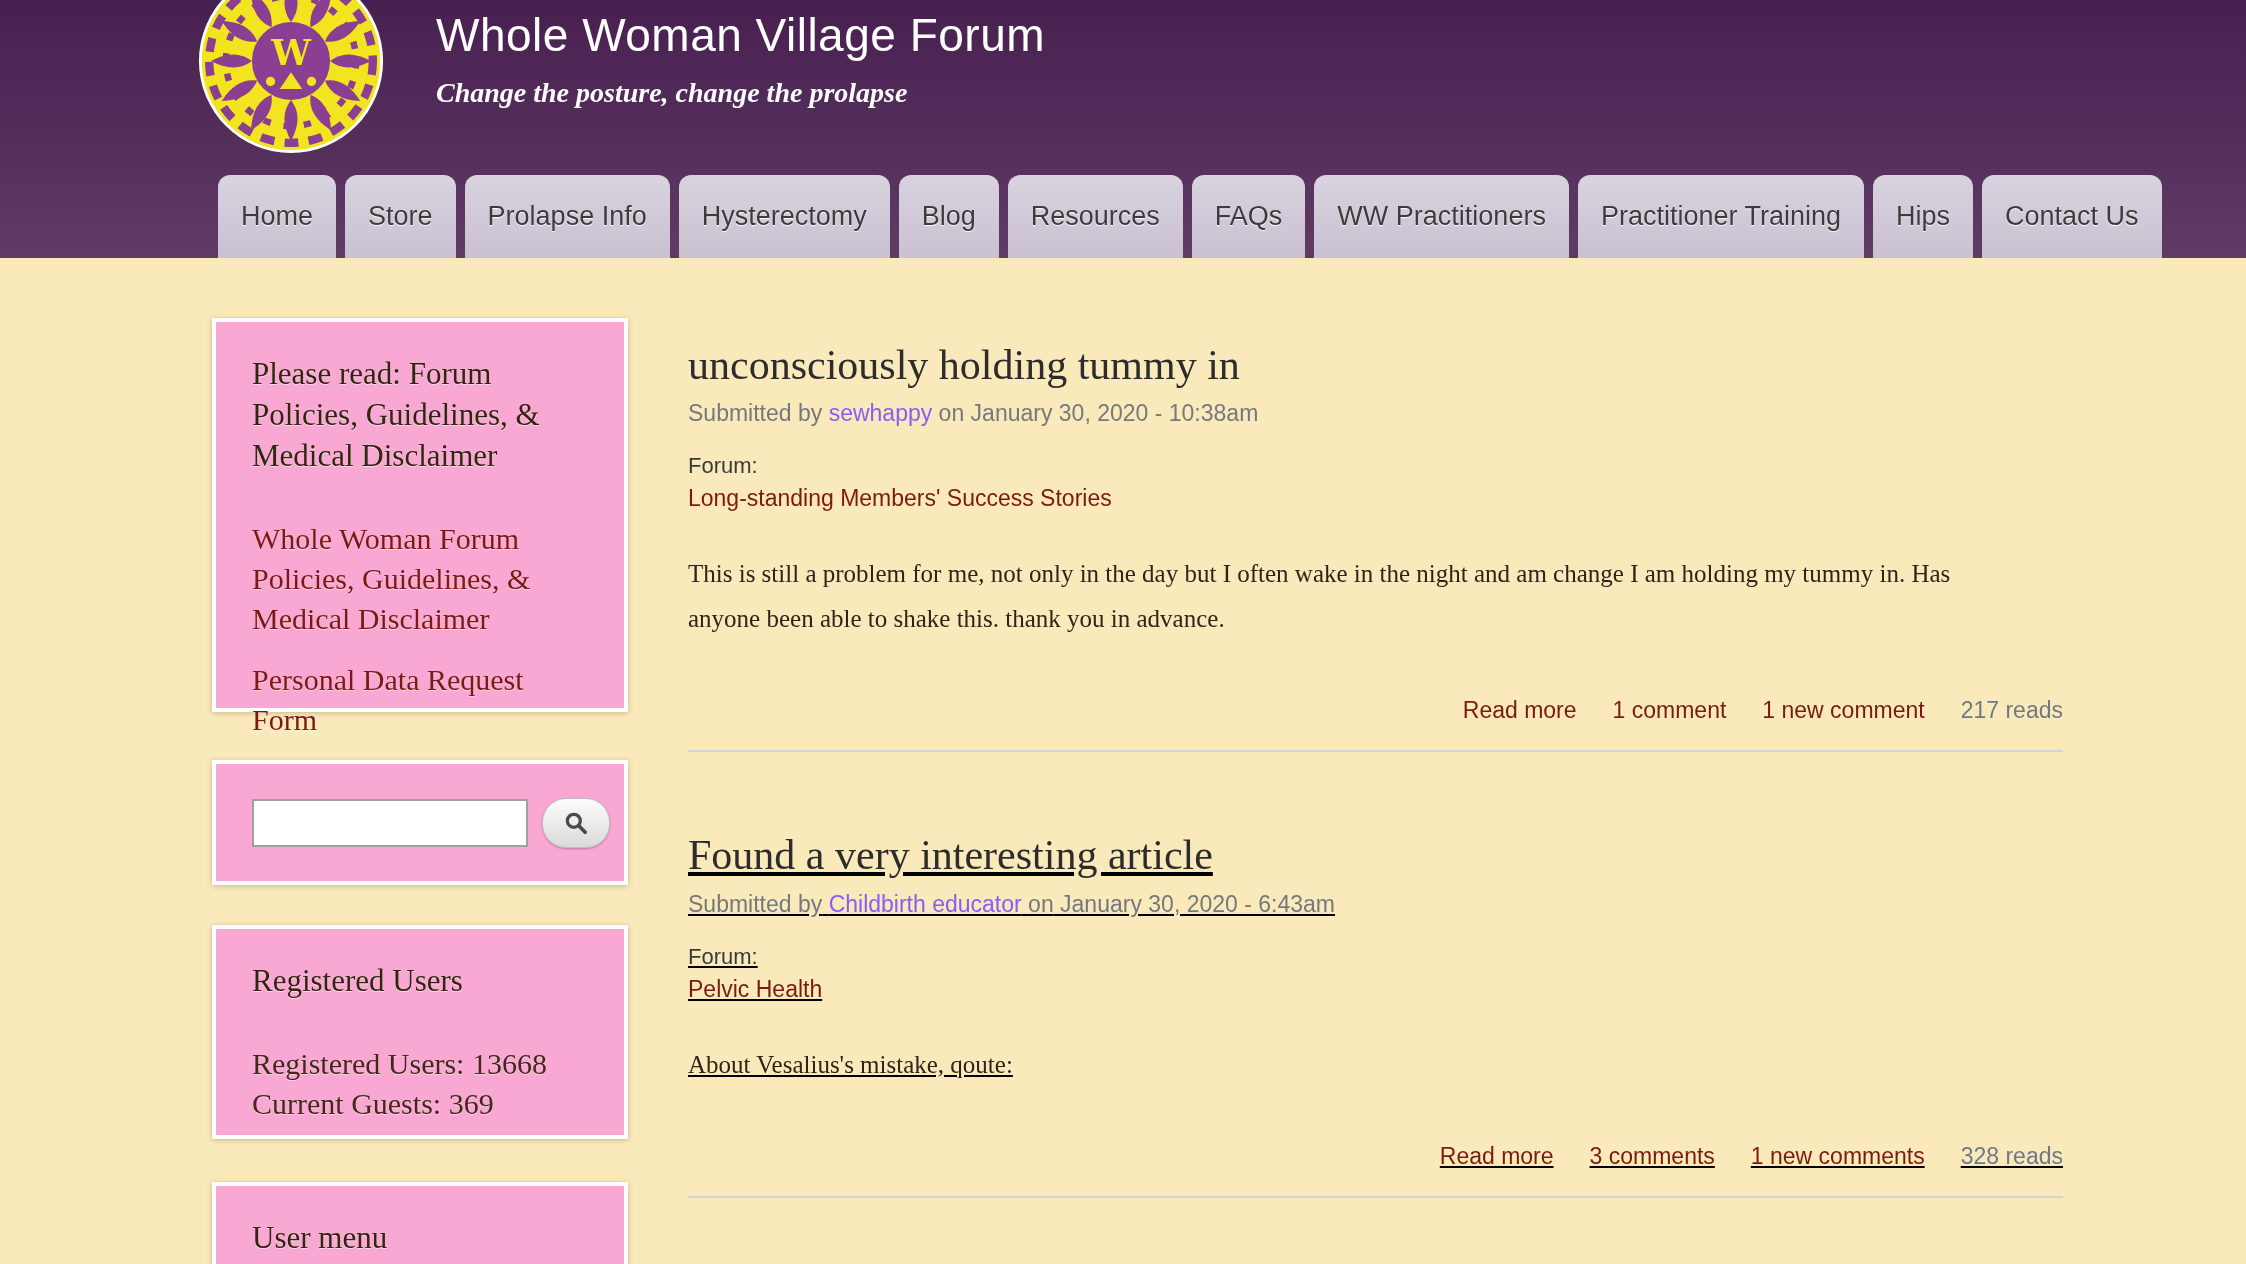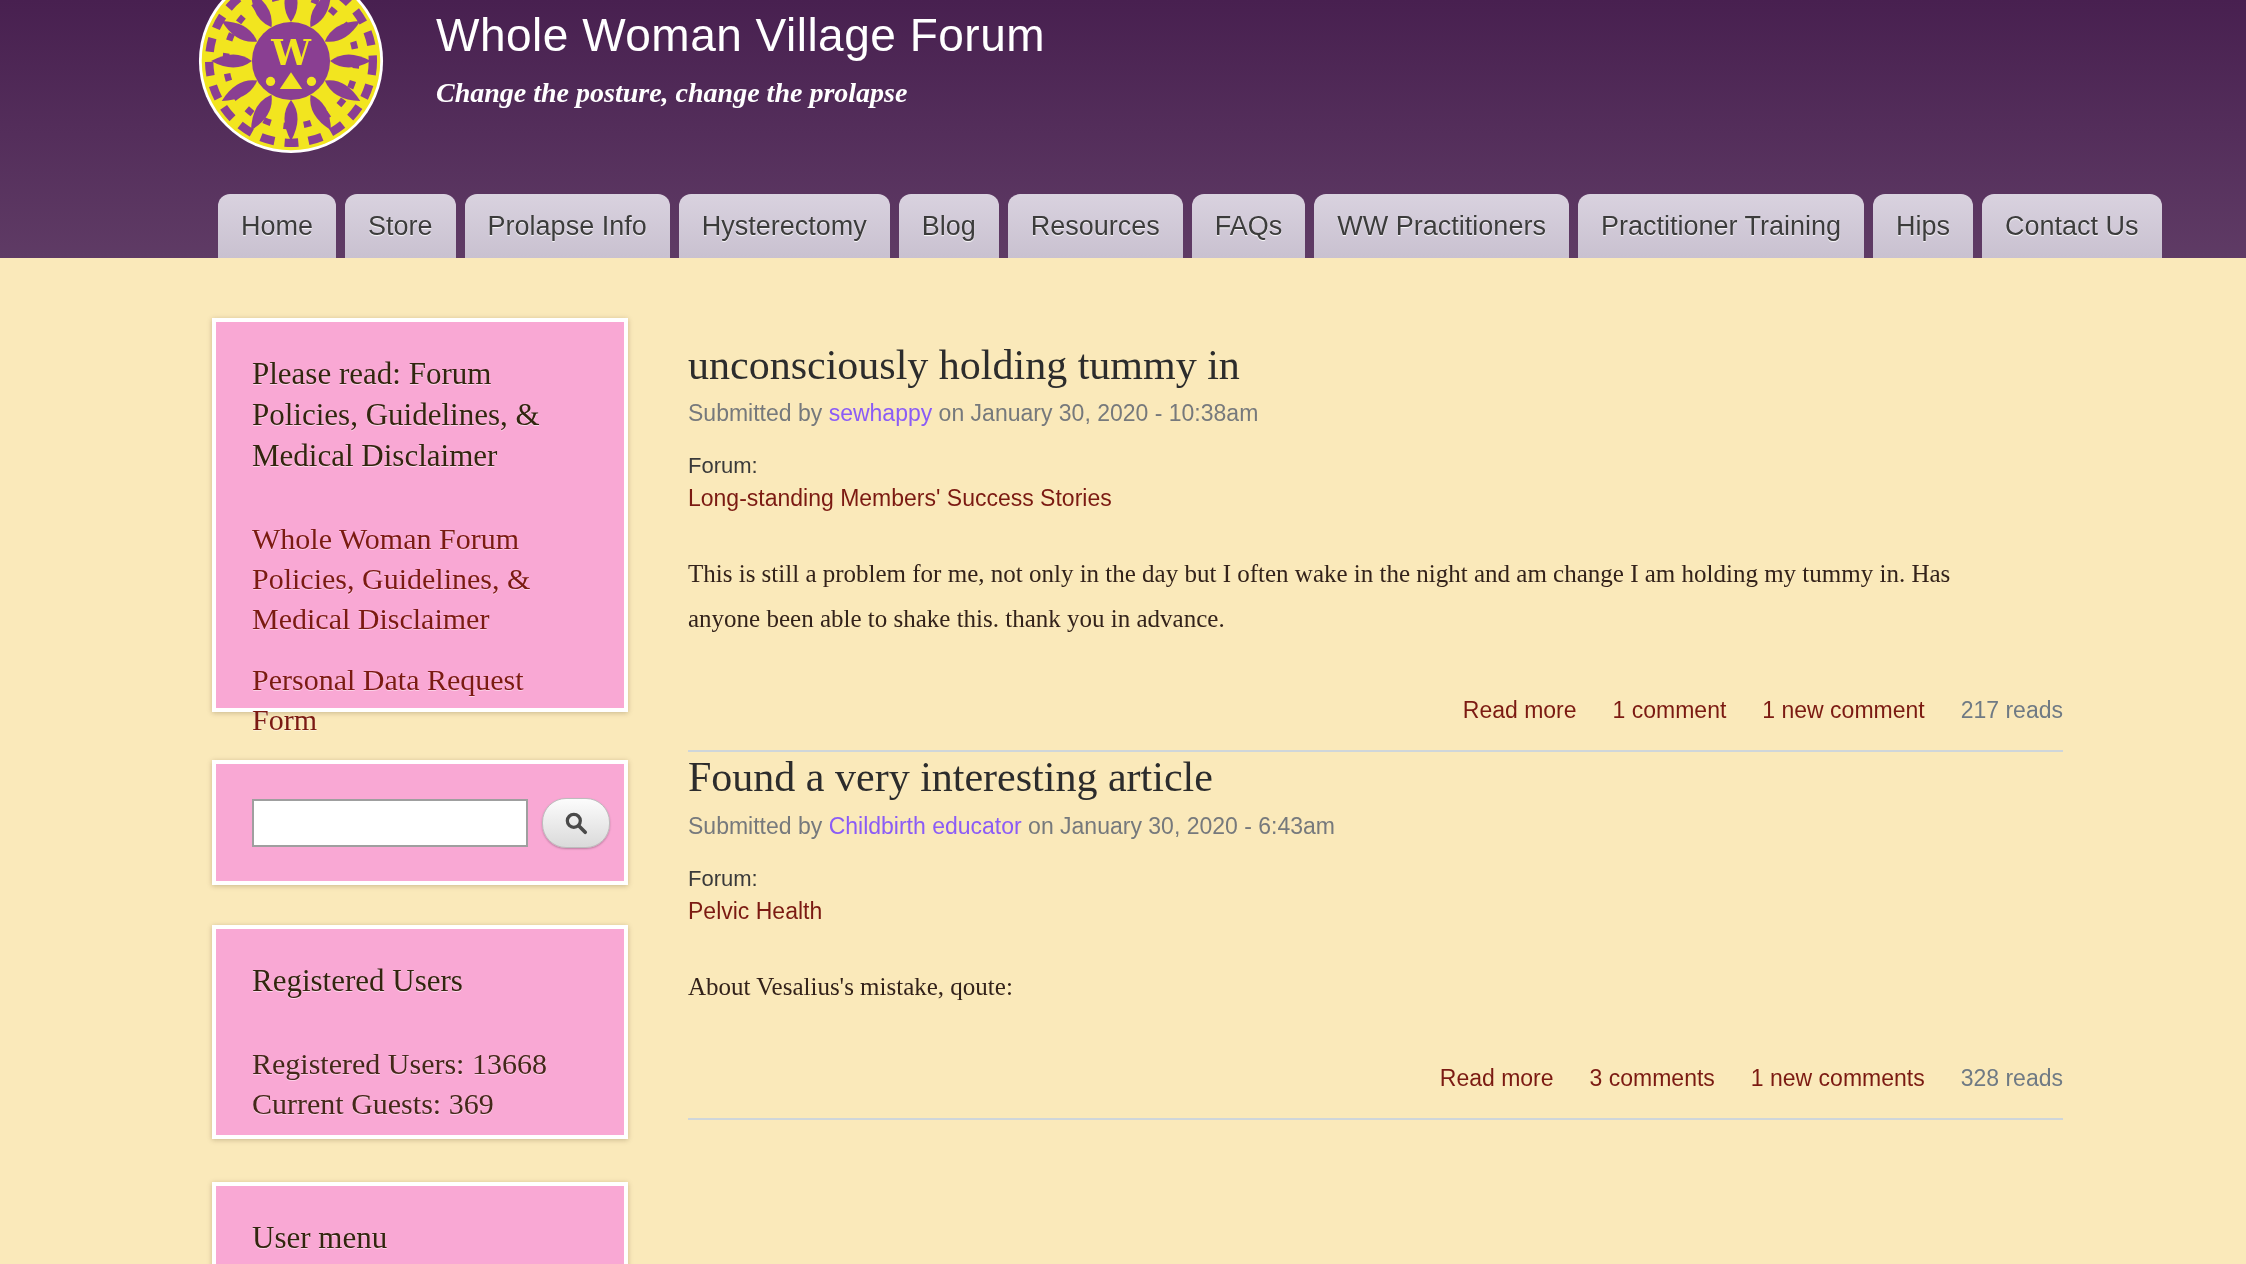--- a/index.html
+++ b/index.html
@@ -10,21 +10,21 @@
   .site-header{position:absolute;left:0;top:0;width:2246px;height:258px;
     background:linear-gradient(#482050,#5f3b65);}
   .logo-wrap{position:absolute;left:198px;top:-32px;width:186px;height:186px;}
   .site-titles{position:absolute;left:436px;top:8px;color:#fff;}
   .site-title{font-size:46px;font-weight:400;letter-spacing:.5px;line-height:1.2;margin:0;}
   .site-tagline{font-family:"Liberation Serif",serif;font-style:italic;font-weight:600;
     font-size:28px;margin-top:14px;}
 
   
   .main-nav{position:absolute;left:218px;bottom:0;display:flex;gap:9px;align-items:flex-end;}
-  .nav-tab{height:64px;display:flex;align-items:center;padding:0 23px;
+  .nav-tab{height:83px;display:flex;align-items:center;padding:0 23px;
     background:linear-gradient(#d9d2df,#c9c1d0);
     border-radius:12px 12px 0 0;font-size:27px;color:#3c3c3c;cursor:pointer;
     text-shadow:0 1px 1px rgba(255,255,255,.95);white-space:nowrap;}
 
   
   .sidebar{position:absolute;left:212px;top:318px;width:416px;}
   .side-box{box-sizing:border-box;width:416px;background:#f9a8d4;border:4px solid #fff;
     box-shadow:0 1px 5px rgba(60,40,10,.25);padding:32px 36px;}
   .side-box h2{font-family:"Liberation Serif",serif;font-weight:400;font-size:31px;
     color:#33250f;margin:0;line-height:1.32;text-shadow:0 1px 0 rgba(255,255,255,.55);}
@@ -53,21 +53,21 @@
   .author-link{color:#8b5cf6;cursor:pointer;}
   .forum-label{margin-top:26px;font-size:22px;color:#3a3a3a;}
   .forum-link{margin-top:6px;font-size:23px;color:#7b1a12;cursor:pointer;}
   .post-body{margin-top:40px;font-family:"Liberation Serif",serif;font-size:25px;
     color:#33221a;line-height:1.78;max-width:1330px;}
   .post-links{margin-top:56px;display:flex;justify-content:flex-end;gap:36px;
     font-size:23px;align-items:baseline;}
   .post-links .plink{color:#7b1a12;cursor:pointer;}
   .reads{color:#6f7a84;}
   .post-divider{border:none;border-top:2px solid #cfd6da;margin:26px 0 0 0;}
-  .post+.post{}
+  .post+.post{margin-top:78px;text-decoration:underline;}
 </style>
 </head>
 <body>
 
 <div id="screen">
 
   <div class="site-header">
     <div class="logo-wrap">
       <svg width="186" height="186" viewBox="0 0 200 200">
         <circle cx="100" cy="100" r="99" fill="#ffffff"></circle>

